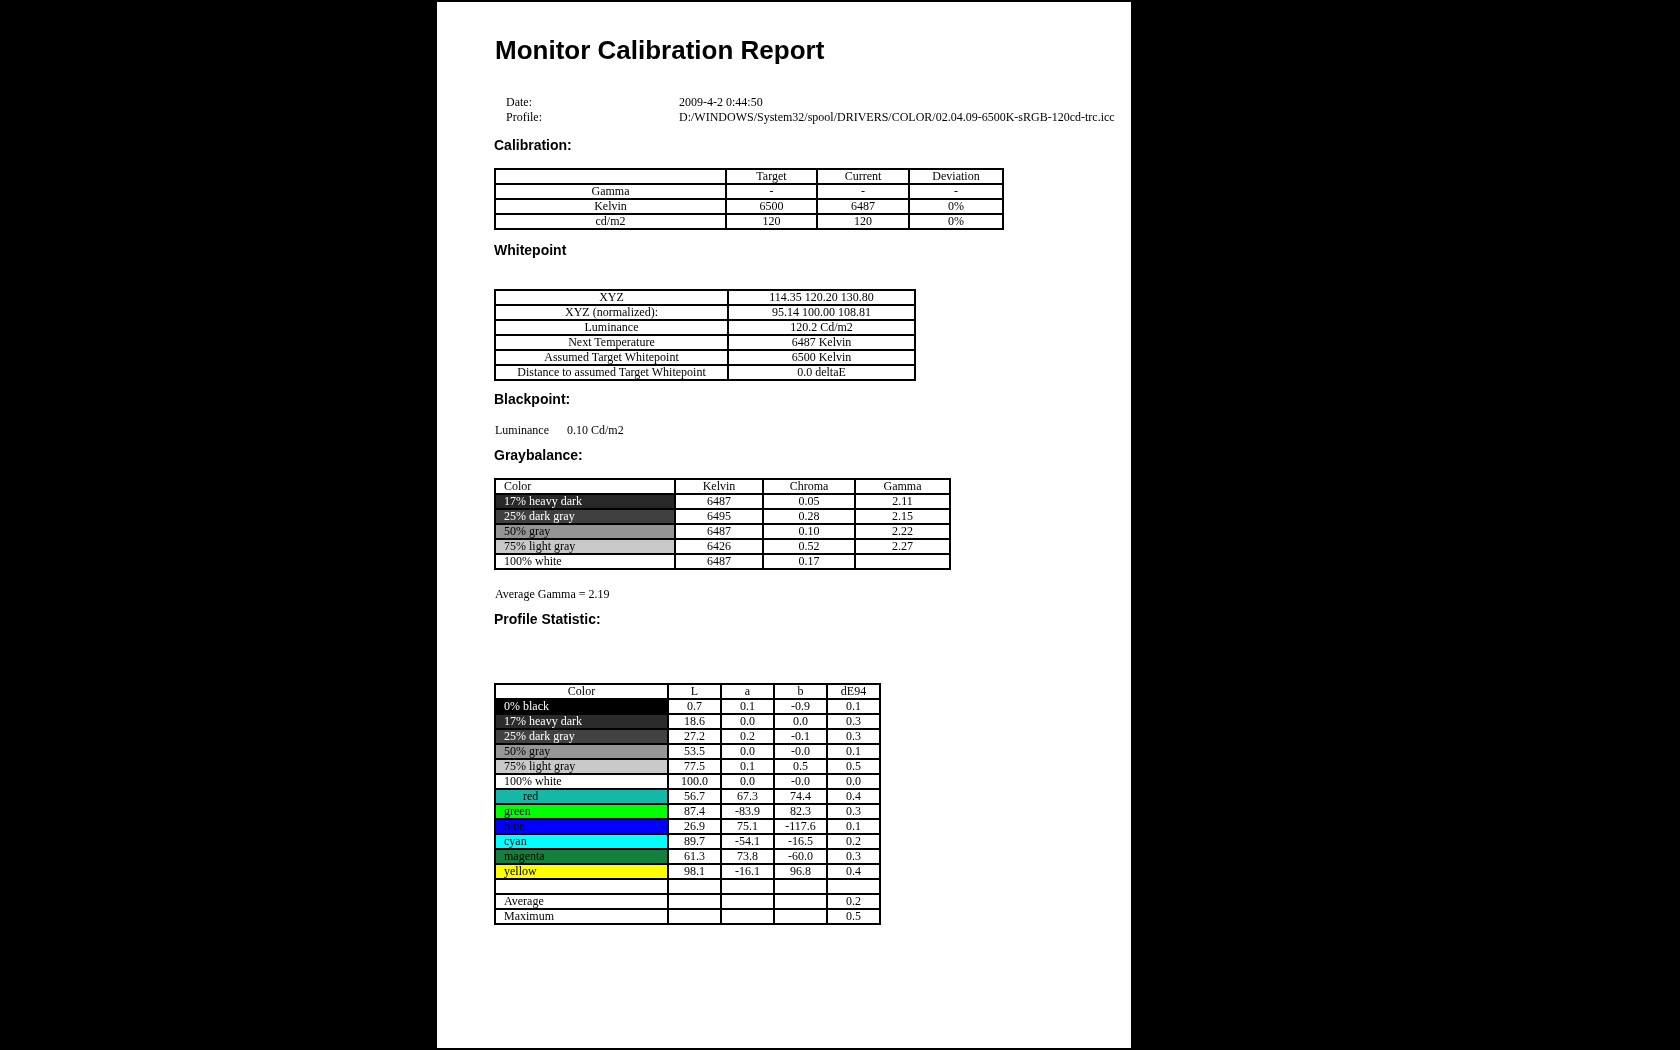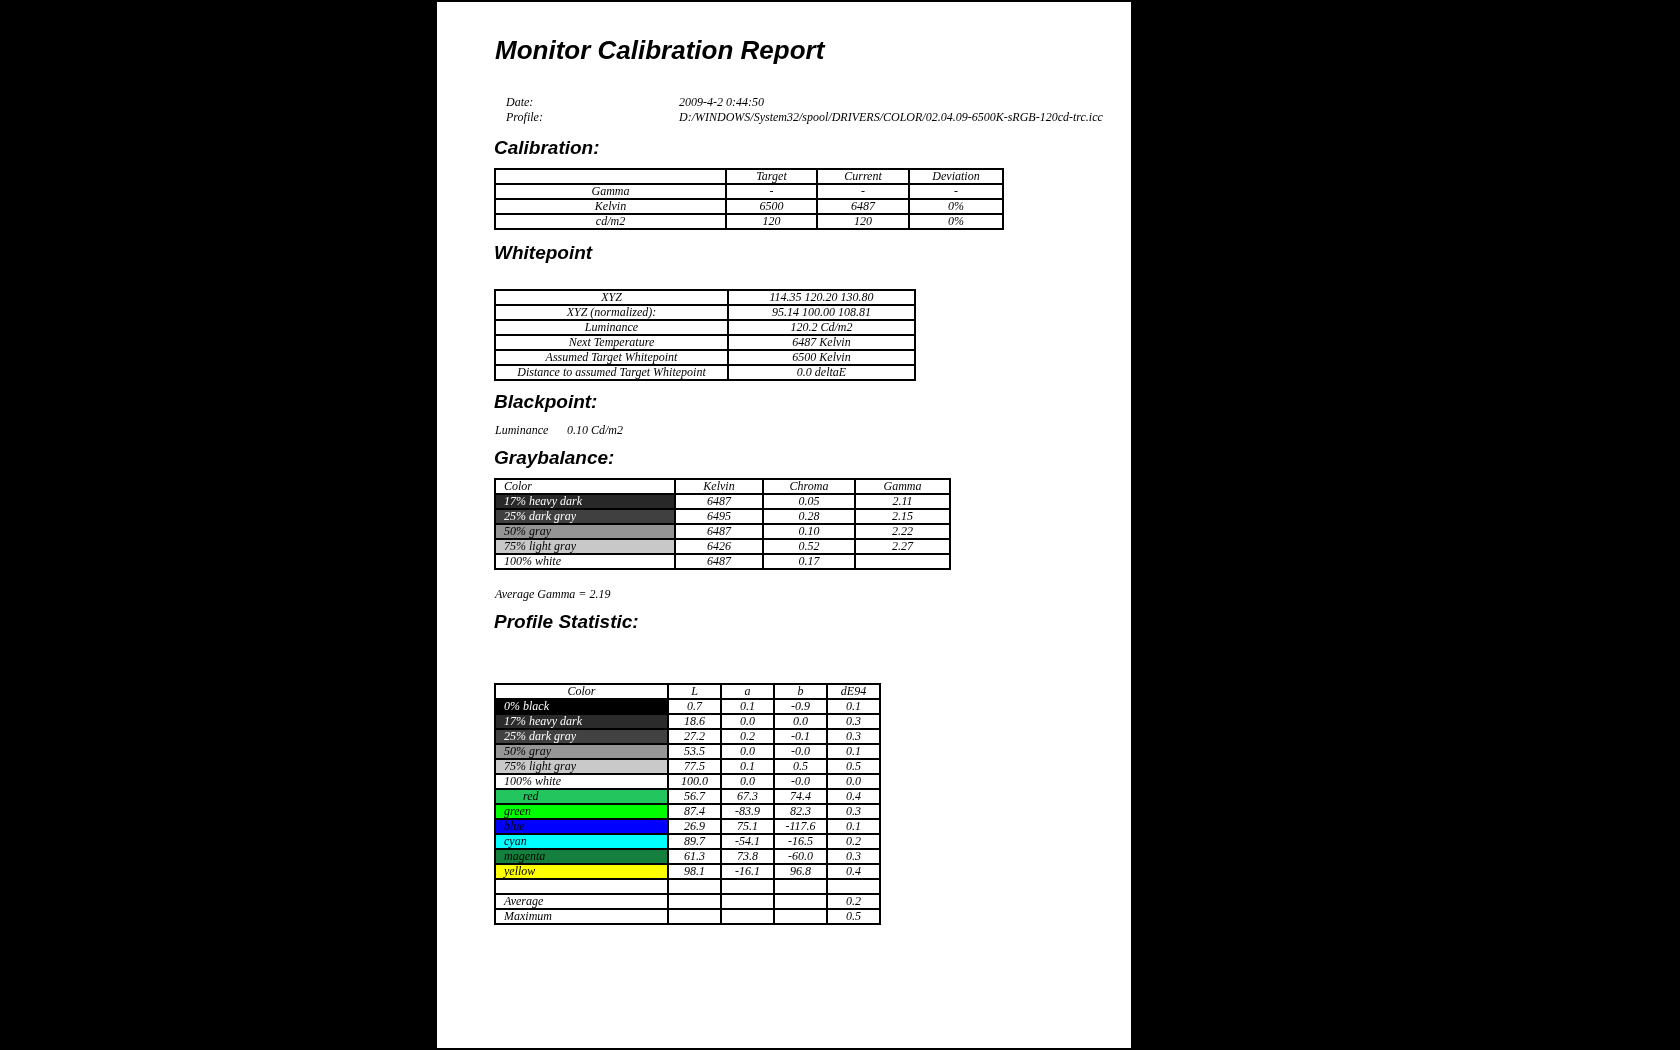--- a/index.html
+++ b/index.html
@@ -5,28 +5,28 @@
   html,body { margin:0; padding:0; }
   body {
     width:1680px; height:1050px; background:#000;
     font-family:"Liberation Serif", serif; color:#000;
     position:relative; overflow:hidden;
   }
   .page {
     position:absolute; left:437px; top:2px; width:694px; height:1046px;
     background:#fff;
   }
-  .abs { position:absolute;font-style:italic; }
+  .abs { position:absolute; }
   h1.title {
     font-family:"Liberation Sans", sans-serif; font-weight:bold;
     font-size:26px; margin:0; letter-spacing:0px;
   }
   h2.section {
     font-family:"Liberation Sans", sans-serif; font-weight:bold;
-    font-size:19px; margin:0;
+    font-size:14px; margin:0;
   }
   .meta-row { font-size:12px; line-height:15px; }
   .meta-label { display:inline-block; width:173px; }
   .meta-value { display:inline-block; }
   table.rpt {
     border-collapse:separate; border-spacing:0;
     border:1px solid #000; table-layout:fixed;
   }
   table.rpt td, table.rpt th {
     border:1px solid #000; font-size:12px; font-weight:normal;
@@ -267,21 +267,21 @@
 
         <tr>
           <td class="left" style="background-color: rgb(255, 255, 255); color: rgb(0, 0, 0);">100% white</td>
           <td>100.0</td>
           <td>0.0</td>
           <td>-0.0</td>
           <td>0.0</td>
         </tr>
 
         <tr>
-          <td class="left" style="background-color: #22c55e; color: rgb(0, 0, 0); padding-left: 27px;">red</td>
+          <td class="left" style="background-color: #14b8a6; color: rgb(0, 0, 0); padding-left: 27px;">red</td>
           <td>56.7</td>
           <td>67.3</td>
           <td>74.4</td>
           <td>0.4</td>
         </tr>
 
         <tr>
           <td class="left" style="background-color: rgb(0, 255, 0); color: rgb(0, 0, 0);">green</td>
           <td>87.4</td>
           <td>-83.9</td>

